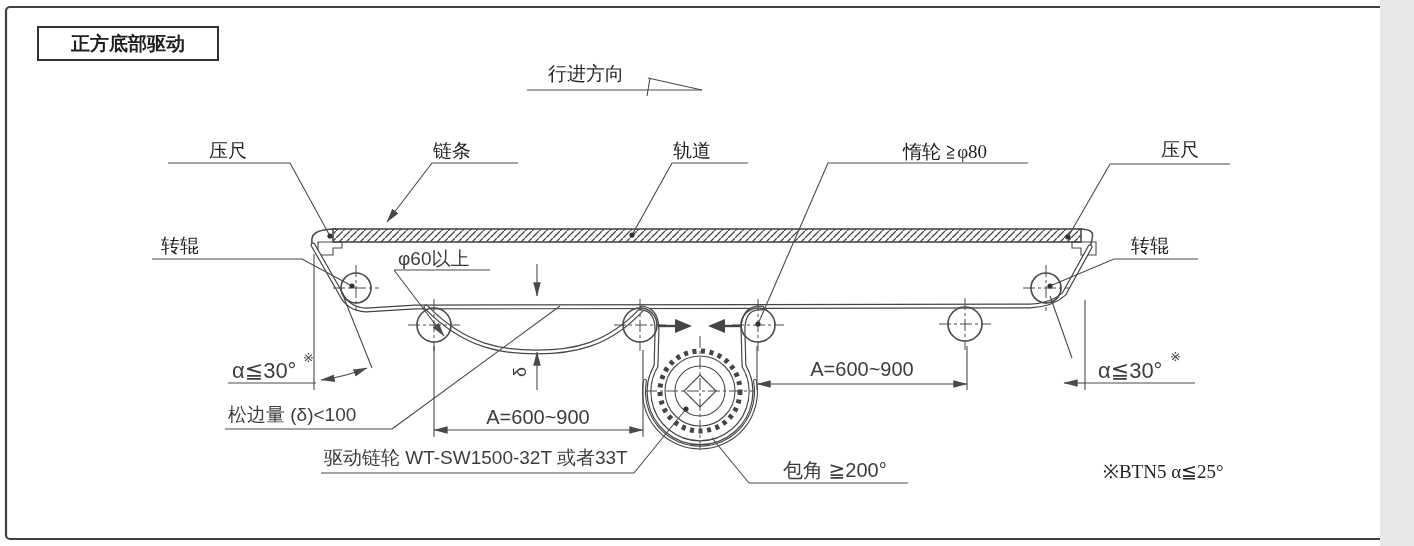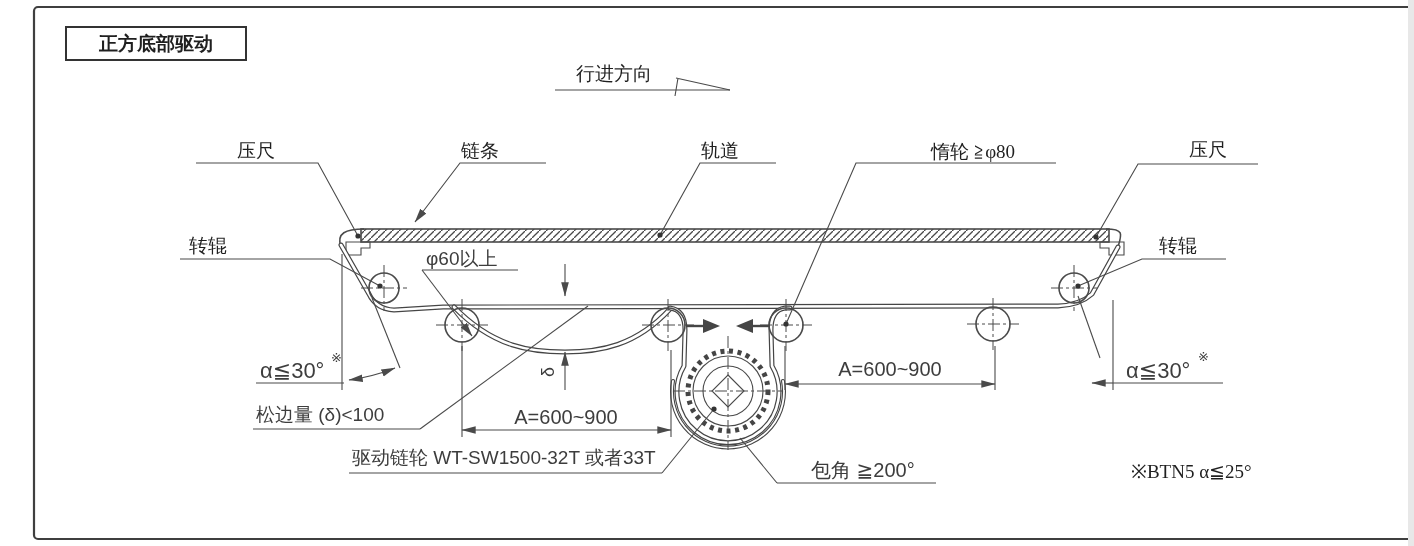--- a/index.html
+++ b/index.html
@@ -1,17 +1,17 @@
 <!DOCTYPE html>
 <html><head>
 <meta charset="utf-8">
 <style>
   html,body{margin:0;padding:0;background:#e8e8e8;}
   .canvas{width:1380px;height:546px;background:#ffffff;position:relative;overflow:hidden;
-          font-family:"Liberation Sans",sans-serif;padding-left:28px;}
+          font-family:"Liberation Sans",sans-serif;}
   svg{display:block;}
   .ln{stroke:#4a4a4a;fill:none;stroke-width:1.6;}
   .thin{stroke:#4a4a4a;fill:none;stroke-width:1.1;}
   .cl{stroke:#4a4a4a;fill:none;stroke-width:1;stroke-dasharray:12 3 3 3;}
   .cd{stroke:#454545;stroke-width:5;fill:none;stroke-linecap:round;stroke-linejoin:round;}
   .cw{stroke:#ffffff;stroke-width:2.6;fill:none;stroke-linecap:round;stroke-linejoin:round;}
   .gd{stroke:#454545;stroke-width:4;fill:none;stroke-linecap:round;}
   .gw{stroke:#ffffff;stroke-width:1.8;fill:none;stroke-linecap:round;}
   .teeth{stroke:#454545;stroke-width:5;stroke-dasharray:4 4.6;fill:none;}
   .roller{stroke:#4a4a4a;stroke-width:1.6;fill:none;}

